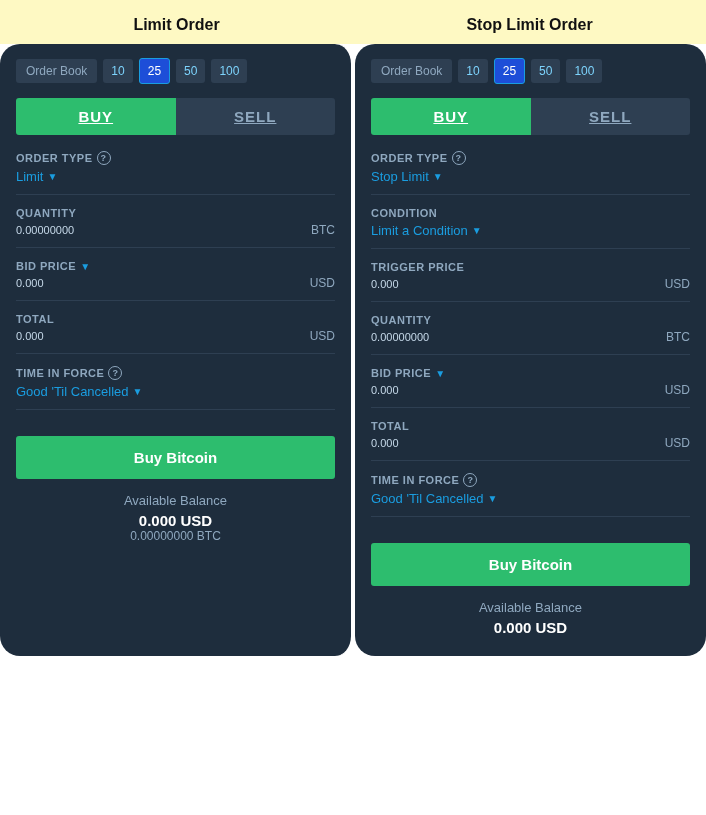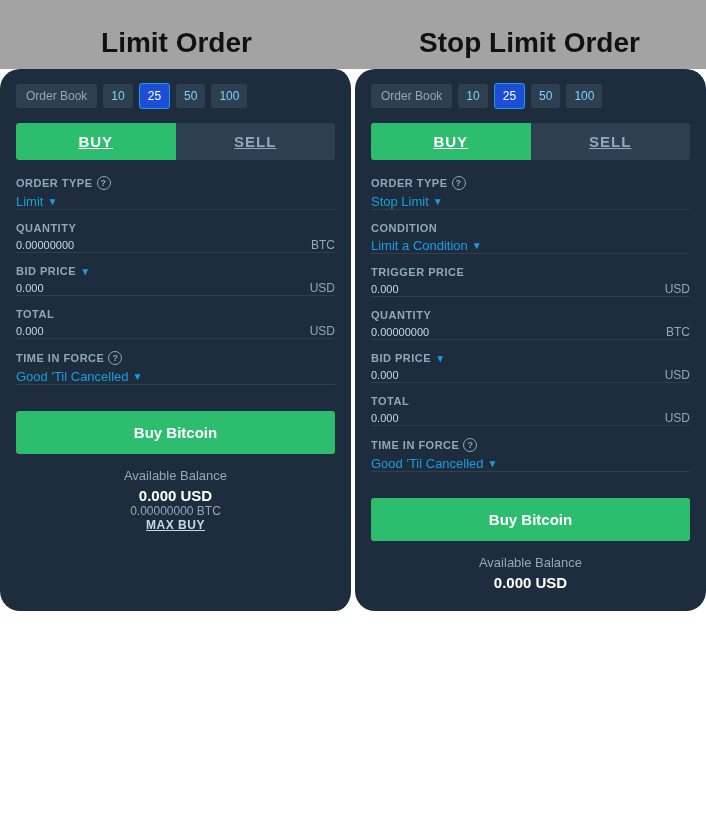--- a/index.html
+++ b/index.html
@@ -24,25 +24,25 @@
     .panel:first-child {
       border-right: 4px solid #fff;
     }
     .titles-row {
       display: flex;
       width: 100%;
     }
     .titles-row .title-cell {
       flex: 1;
       text-align: center;
-      font-size: 28px;
+      font-size: 16px;
       font-weight: bold;
       color: #111;
-      background: #a3a3a3;
-      padding: 27px 0 10px 0;
+      background: #fef9c3;
+      padding: 16px 0 10px 0;
     }
 
     
     .orderbook-row {
       display: flex;
       align-items: center;
       gap: 6px;
       margin-bottom: 14px;
     }
     .ob-label {
@@ -95,20 +95,21 @@
       letter-spacing: 1px;
       cursor: pointer;
       border-radius: 0 3px 3px 0;
       text-decoration: underline;
     }
 
     
     .field-group {
       margin-bottom: 12px;
       border-bottom: 1px solid #2e3f52;
+      padding-bottom: 10px;
     }
     .field-group:last-of-type {
       border-bottom: none;
     }
     .field-label {
       font-size: 11px;
       font-weight: bold;
       color: #8fa8bf;
       letter-spacing: 0.5px;
       margin-bottom: 4px;
@@ -291,21 +292,20 @@
     
     <button class="buy-bitcoin-btn">Buy Bitcoin</button>
 
     
     <div class="balance-section">
       <div class="avail-label">Available Balance</div>
       <div class="usd-balance">
         <span class="usd-val">0.000  USD</span>
       </div>
       <div class="btc-balance">0.00000000 BTC</div>
-      <div class="max-buy">MAX BUY</div>
     </div>
 
   </div>
 
   <div class="panel">
 
     
     <div class="orderbook-row">
       <span class="ob-label">Order Book</span>
       <span class="ob-num">10</span>

